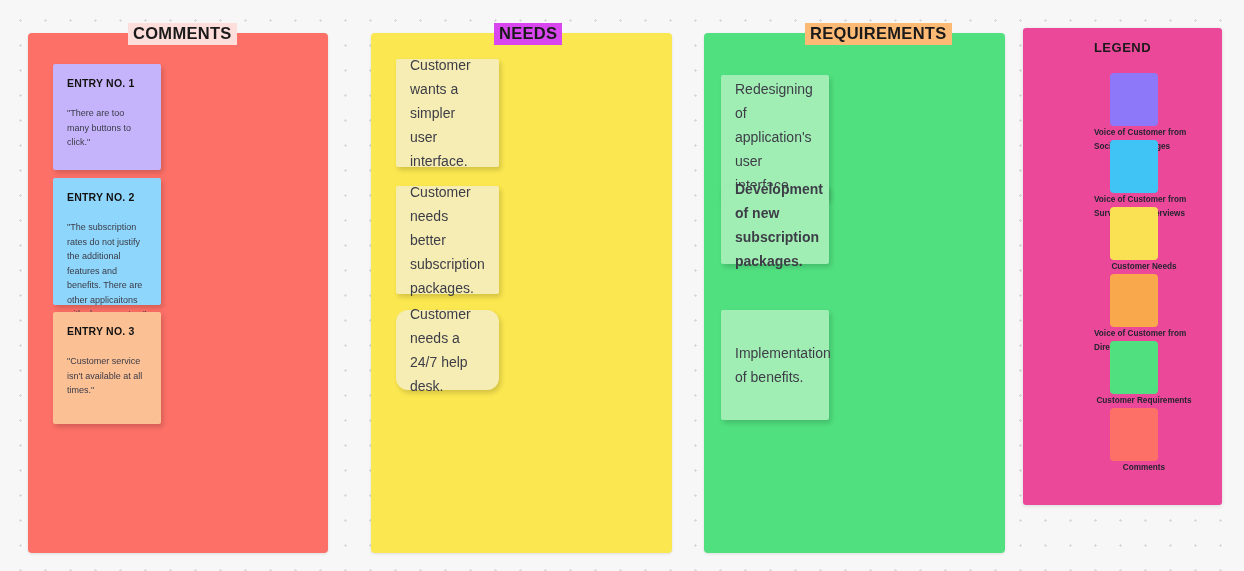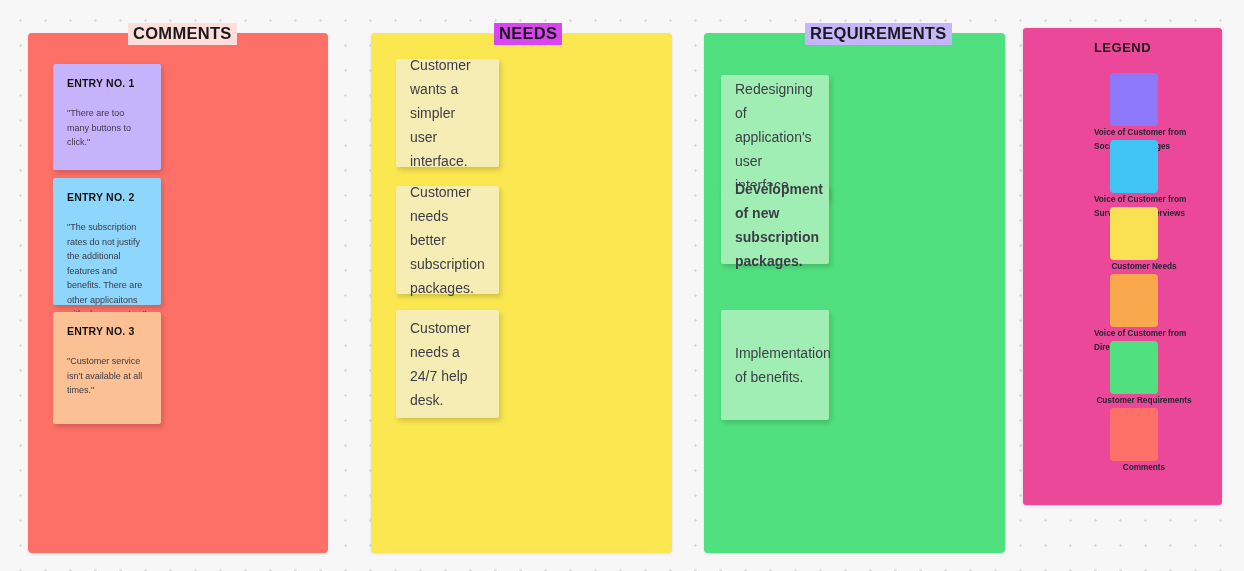--- a/index.html
+++ b/index.html
@@ -122,21 +122,21 @@
   .card-need {
     left: 396px;
     width: 103px;
     background: #f6edb4;
     display: flex;
     align-items: center;
     padding: 0 14px;
   }
   #card-n1 { top: 59px;  height: 108px; }
   #card-n2 { top: 186px; height: 108px; }
-  #card-n3 { top: 310px; height: 108px; }
+  #card-n3 { top: 310px; height: 80px; border-radius: 12px; }
 
   
   .card-req {
     left: 721px;
     width: 108px;
     background: #a1eeb4;
     display: flex;
     align-items: center;
     padding: 0 14px;
   }
@@ -223,21 +223,21 @@
     <div class="card-body-plain">Customer wants a simpler user interface.</div>
   </div>
   <div class="card card-need" id="card-n2" style="background: rgb(246, 237, 180);">
     <div class="card-body-plain">Customer needs better subscription packages.</div>
   </div>
   <div class="card card-need" id="card-n3" style="background: rgb(246, 237, 180);">
     <div class="card-body-plain">Customer needs a 24/7 help desk.</div>
   </div>
 
   <div class="column col-requirements" style="background: rgb(80, 224, 127);"></div>
-  <div class="col-title title-requirements" style="background: #c4b5fd;">REQUIREMENTS</div>
+  <div class="col-title title-requirements" style="background: #fdba74;">REQUIREMENTS</div>
 
   <div class="card card-req" id="card-r1" style="background: rgb(161, 238, 180);">
     <div class="card-body-plain">Redesigning of application's user interface.</div>
   </div>
   <div class="card card-req" id="card-r2" style="background: rgb(161, 238, 180);">
     <div class="card-body-plain">Development of new subscription packages.</div>
   </div>
   <div class="card card-req" id="card-r3" style="background: rgb(161, 238, 180);">
     <div class="card-body-plain">Implementation of benefits.</div>
   </div>

